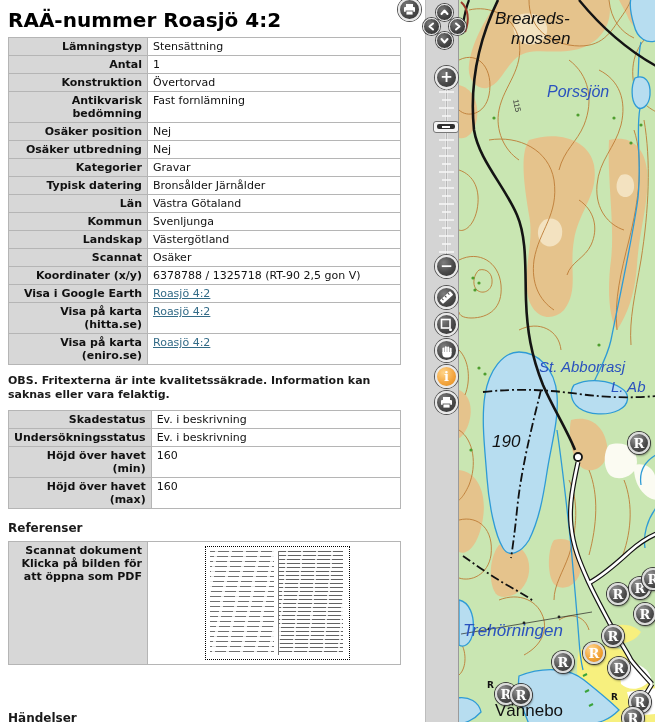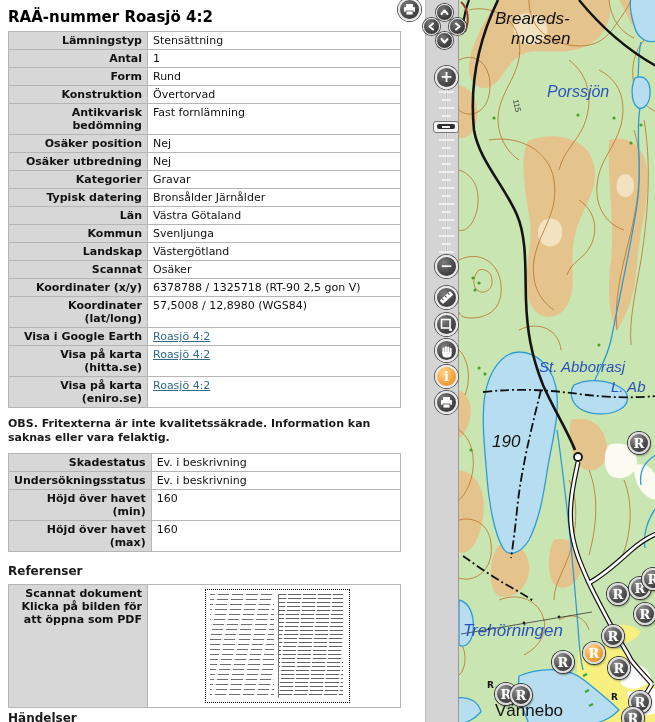--- a/index.html
+++ b/index.html
@@ -2,21 +2,21 @@
 <html><head>
 <meta charset="utf-8">
 <style>
   html,body{margin:0;padding:0}
   body{
     width:655px;height:722px;overflow:hidden;position:relative;
     background:#fff;font-family:"DejaVu Sans","Liberation Sans",sans-serif;color:#1a1a1a;
   }
   
   .panel{position:absolute;left:0;top:0;width:425px;height:722px;background:#fff;}
-  .page-title{font-size:15px;font-weight:bold;margin:8px 0 5px 8px;color:#000;}
+  .page-title{font-size:20px;font-weight:bold;margin:8px 0 5px 8px;color:#000;}
   .btn-circle{
     width:23px;height:23px;border-radius:50%;
     background:radial-gradient(circle at 35% 30%, #7d7d7d, #4a4a4a 55%, #303030);
     border:2px solid #e9e9e9;box-shadow:0 0 0 1px #555;
     display:flex;align-items:center;justify-content:center;cursor:pointer;box-sizing:border-box;
   }
   .print-top{position:absolute;left:398px;top:-2px;}
   table.data{border-collapse:collapse;margin:0 0 0 8px;width:393px;background:#ec4899;}
   table.data td{
     border:1px solid #b5b5b5;font-size:11px;line-height:13px;
@@ -92,24 +92,20 @@
     <tbody>
       <tr>
           <td class="lbl">Lämningstyp</td>
           <td class="val">Stensättning</td>
         </tr>
       <tr>
           <td class="lbl">Antal</td>
           <td class="val">1</td>
         </tr>
       <tr>
-          <td class="lbl">Form</td>
-          <td class="val">Rund</td>
-        </tr>
-      <tr>
           <td class="lbl">Konstruktion</td>
           <td class="val">Övertorvad</td>
         </tr>
       <tr>
           <td class="lbl">Antikvarisk bedömning</td>
           <td class="val">Fast fornlämning</td>
         </tr>
       <tr>
           <td class="lbl">Osäker position</td>
           <td class="val">Nej</td>
@@ -138,24 +134,20 @@
           <td class="lbl">Landskap</td>
           <td class="val">Västergötland</td>
         </tr>
       <tr>
           <td class="lbl">Scannat</td>
           <td class="val">Osäker</td>
         </tr>
       <tr>
           <td class="lbl">Koordinater (x/y)</td>
           <td class="val">6378788 / 1325718 (RT-90 2,5 gon V)</td>
-        </tr>
-      <tr>
-          <td class="lbl">Koordinater (lat/long)</td>
-          <td class="val">57,5008 / 12,8980 (WGS84)</td>
         </tr>
       <tr>
           <td class="lbl">Visa i Google Earth</td>
           <td class="val"><a class="rlink" href="#">Roasjö 4:2</a></td>
         </tr>
       <tr>
           <td class="lbl">Visa på karta (hitta.se)</td>
           <td class="val"><a class="rlink" href="#">Roasjö 4:2</a></td>
         </tr>
       <tr>

